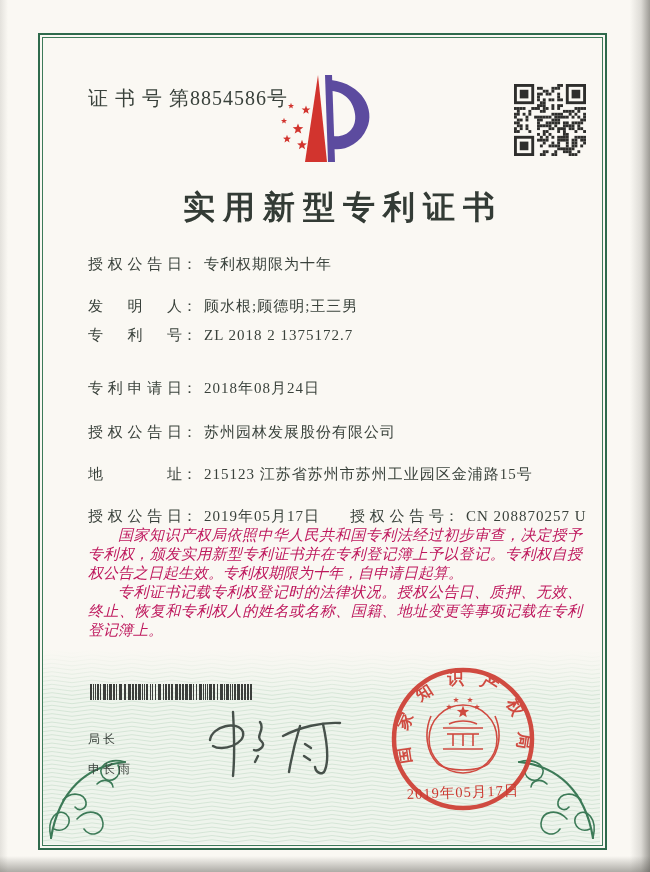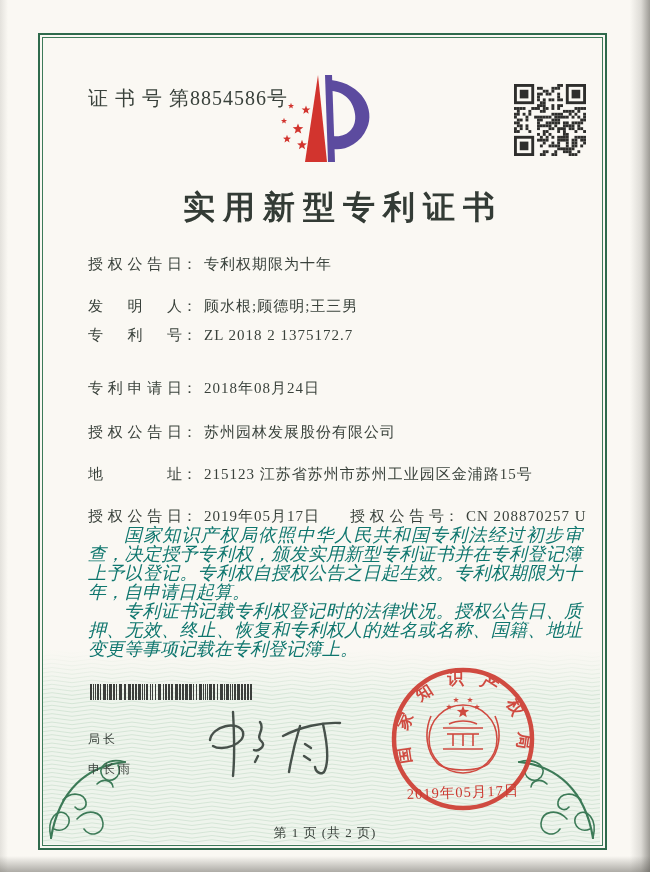--- a/index.html
+++ b/index.html
@@ -29,22 +29,22 @@
   .qr{position:absolute;left:514px;top:84px;width:72px;height:72px;z-index:5;}
   .title{position:absolute;left:0;top:186px;width:598px;text-align:center;font-size:32px;
          font-weight:600;letter-spacing:8px;color:#333b35;z-index:5;padding-left:44px;}
   
   .frow{position:absolute;left:88px;font-size:15px;white-space:nowrap;z-index:5;}
   .flabel{display:inline-block;width:94px;text-align:justify;text-align-last:justify;}
   .fcolon{margin-right:7px;}
   .fvalue{letter-spacing:1px;}
   .grant{position:absolute;left:262px;top:0;white-space:nowrap;}
   
-  .paras{position:absolute;left:88px;top:526px;width:494px;font-size:18px;line-height:19px;
-         text-align:justify;font-style:italic;color:#0f766e;z-index:5;}
+  .paras{position:absolute;left:88px;top:526px;width:494px;font-size:15px;line-height:19px;
+         text-align:justify;font-style:italic;color:#be185d;z-index:5;}
   .paras p{margin:0;text-indent:2em;}
   
   .barcode{position:absolute;left:90px;top:684px;width:166px;height:16px;z-index:6;}
   .director{position:absolute;left:88px;top:724px;font-size:12px;letter-spacing:3px;line-height:30px;z-index:6;}
   .signature{position:absolute;left:188px;top:700px;width:162px;height:88px;z-index:6;}
   .seal{position:absolute;left:377px;top:652px;width:172px;height:172px;z-index:7;opacity:.95;}
   .seal-date{position:absolute;left:388px;top:783px;width:150px;text-align:center;z-index:8;
              color:#cc3a31;font-size:14.5px;letter-spacing:1px;transform:rotate(-2deg);}
   .footer{position:absolute;left:0;top:824px;width:650px;text-align:center;font-size:13px;
           letter-spacing:1px;z-index:6;}
@@ -503,18 +503,17 @@
           <polygon points="86.0,53.5 87.6,57.8 92.2,58.0 88.6,60.8 89.8,65.3 86.0,62.7 82.2,65.3 83.4,60.8 79.8,58.0 84.4,57.8"></polygon>
           <polygon points="72.0,52.0 72.7,54.0 74.9,54.1 73.2,55.4 73.8,57.4 72.0,56.3 70.2,57.4 70.8,55.4 69.1,54.1 71.3,54.0"></polygon>
           <polygon points="79.0,45.0 79.7,47.0 81.9,47.1 80.2,48.4 80.8,50.4 79.0,49.3 77.2,50.4 77.8,48.4 76.1,47.1 78.3,47.0"></polygon>
           <polygon points="93.0,45.0 93.7,47.0 95.9,47.1 94.2,48.4 94.8,50.4 93.0,49.3 91.2,50.4 91.8,48.4 90.1,47.1 92.3,47.0"></polygon>
           <polygon points="100.0,52.0 100.7,54.0 102.9,54.1 101.2,55.4 101.8,57.4 100.0,56.3 98.2,57.4 98.8,55.4 97.1,54.1 99.3,54.0"></polygon>
         </g>
     </svg>
   </div>
   <div class="seal-date">2019年05月17日</div>
 
-  <div class="footer">第 1 页 (共 2 页)</div>
 
   <div class="edge edge-r"></div>
   <div class="edge edge-b"></div>
   <div class="edge edge-l"></div>
 </div>
 
 </body></html>

